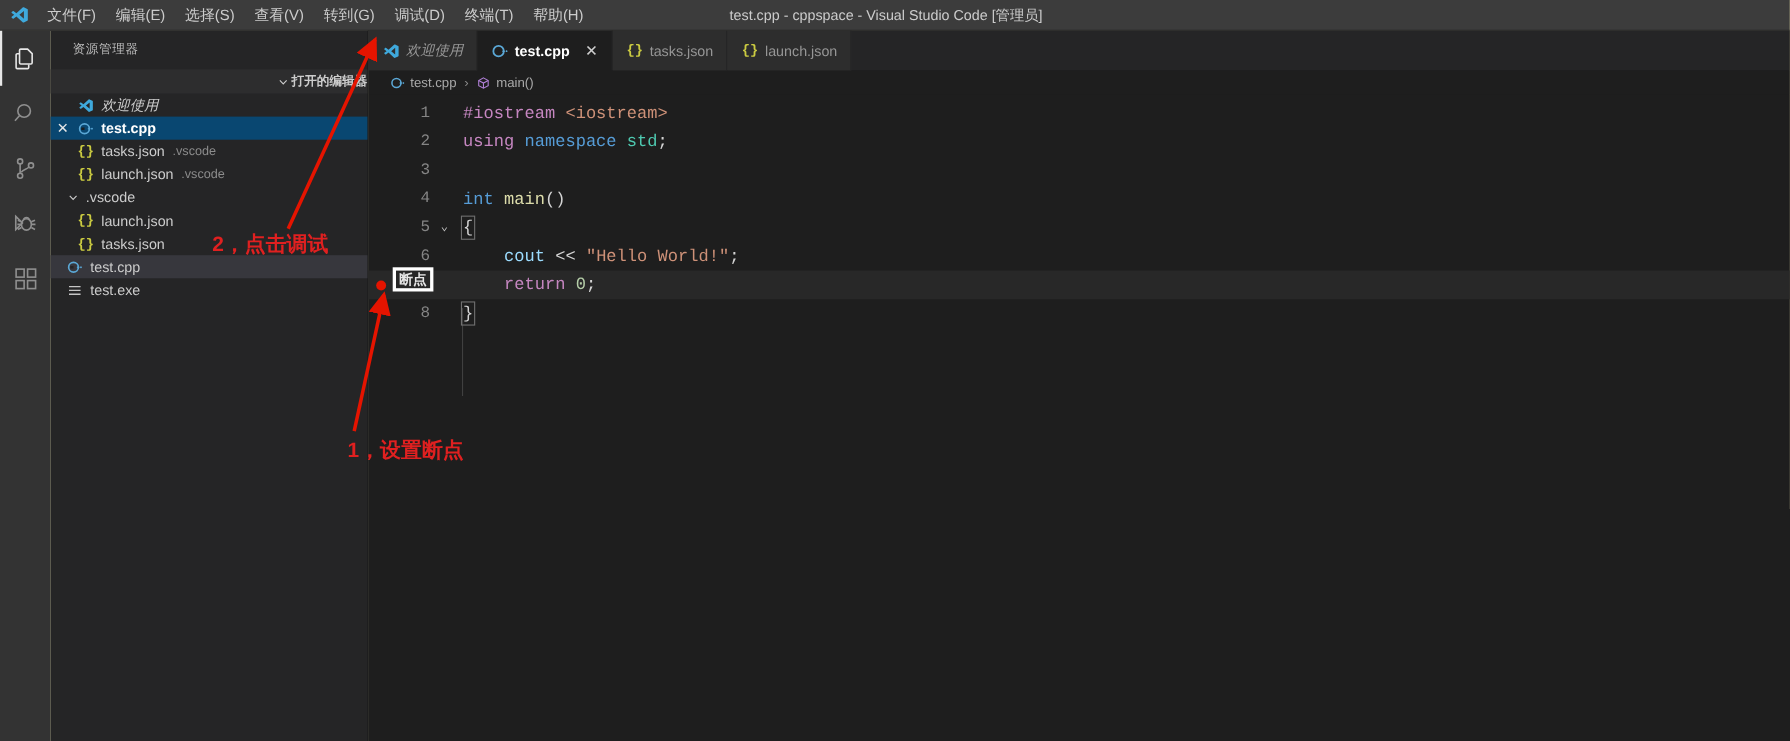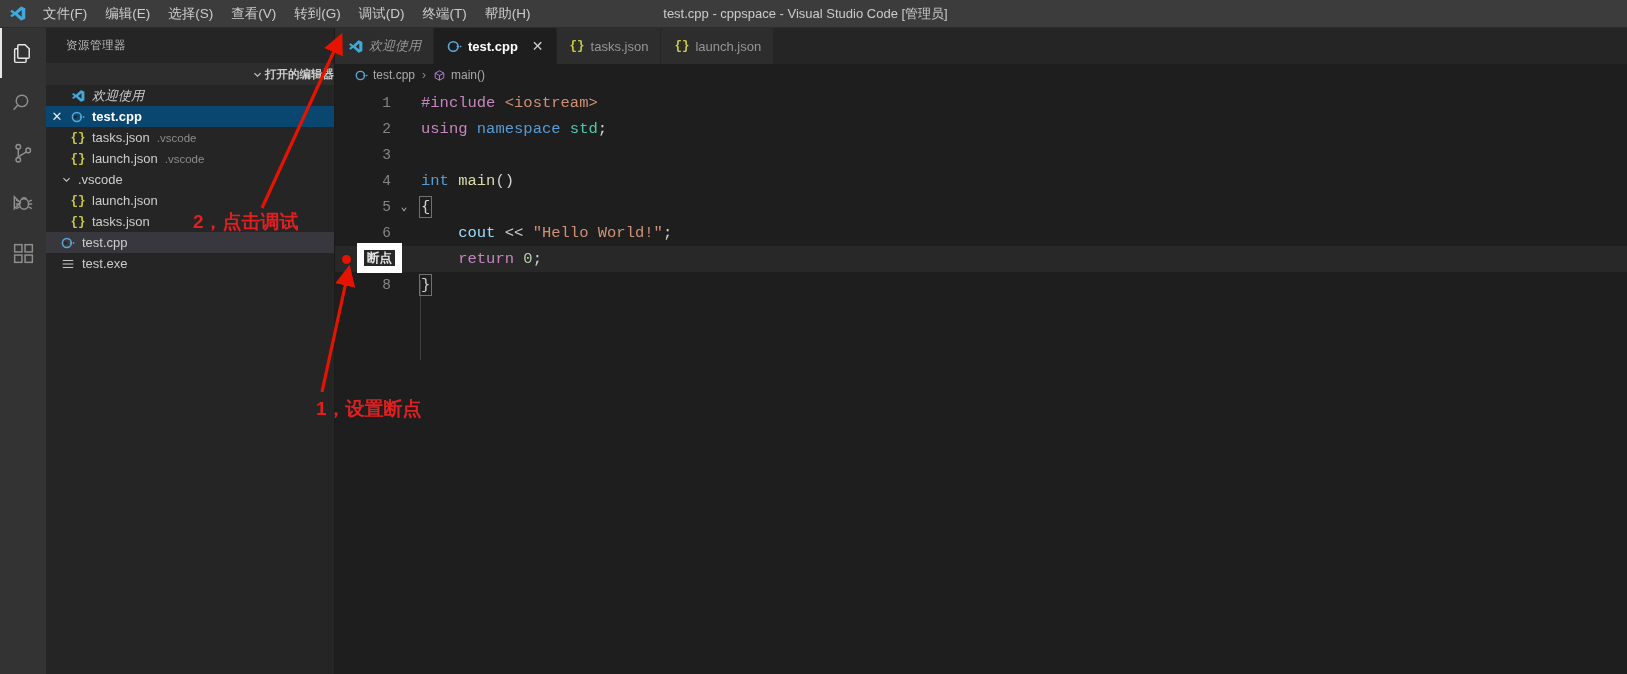--- a/index.html
+++ b/index.html
@@ -182,21 +182,21 @@
     position: absolute; left: 0; top: 0; width: 1627px; height: 674px;
     pointer-events: none;
   }
   .ann-text {
     position: absolute; color: #e02020;
     font-family: "Liberation Sans", "DejaVu Sans", sans-serif;
     font-size: 19px; font-weight: bold; white-space: nowrap;
   }
   .bp-label {
     position: absolute; left: 357px; top: 243px;
-    border: 7px solid #ffffff; background: #272727;
+    border: 3px solid #ffffff; background: #272727;
     color: #e6e6e6; font-size: 12.5px; font-weight: bold;
     padding: 1px 3px; line-height: 14px;
     font-family: "Liberation Sans", "DejaVu Sans", sans-serif;
   }
 </style>
 </head>
 <body>
 
 <div id="app">
 
@@ -405,21 +405,21 @@
       <span>main()</span>
     </div>
 
     <div class="code-wrap">
       <div class="indent-guide"></div>
 
       <div class="code-line">
         <span class="gutter-bp"></span>
         <span class="linenum">1</span>
         <span class="fold"></span>
-        <span class="codetext"><span class="k-pre">#include</span><span class="k-inc"> &lt;iostream&gt;</span></span>
+        <span class="codetext"><span class="k-pre">#iostream</span><span class="k-inc"> &lt;iostream&gt;</span></span>
       </div>
 
       <div class="code-line">
         <span class="gutter-bp"></span>
         <span class="linenum">2</span>
         <span class="fold"></span>
         <span class="codetext"><span class="k-pre">using</span><span class="k-kw"> namespace</span><span class="k-type"> std</span><span class="k-plain">;</span></span>
       </div>
 
       <div class="code-line">

